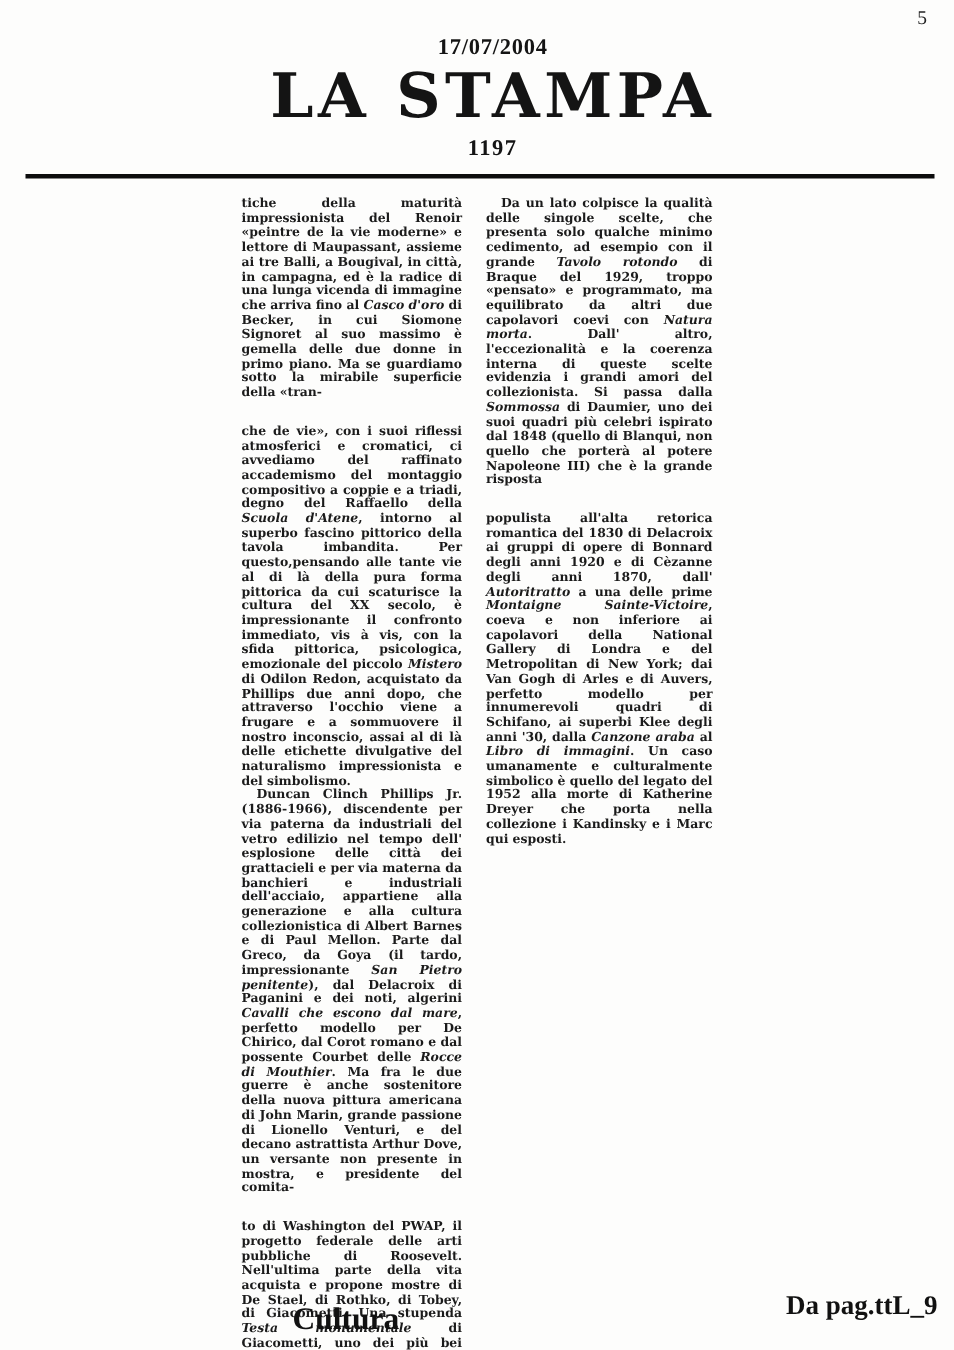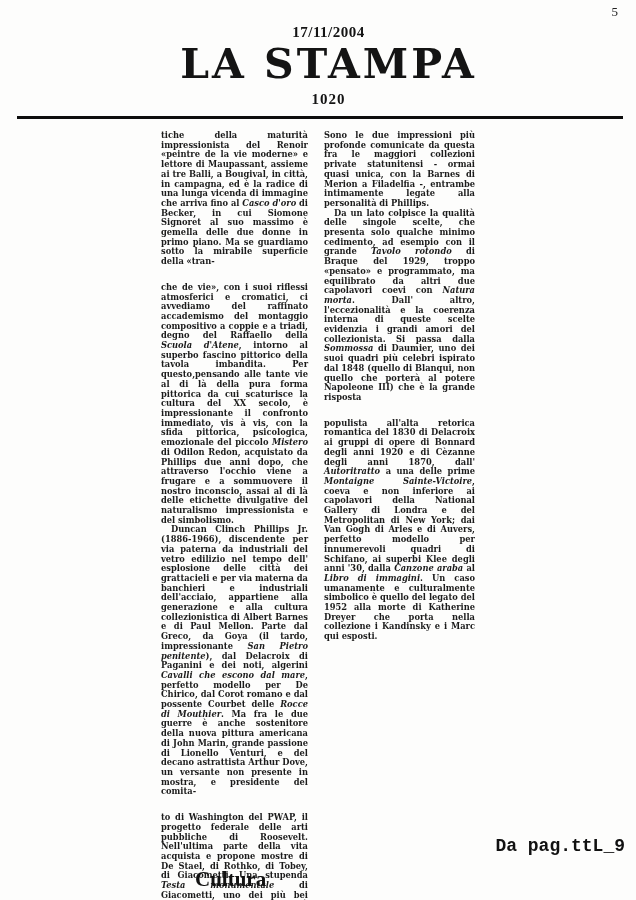--- a/index.html
+++ b/index.html
@@ -59,49 +59,48 @@
     color: #1b1b1b;
   }
   .col p.block.gap { margin-top: 16px; }
   .col p.block.indent { text-indent: 10px; }
   .footer-section {
     position: absolute; left: 195px; top: 867px;
     font-family: "Liberation Serif", serif;
     font-weight: bold; font-size: 21px; color: #111;
   }
   .footer-source {
-    position: absolute; right: 11px; top: 836px;
-    font-family: Liberation Mono, monospace;
+    position: absolute; right: 11px; top: 860px;
+    font-family: Liberation Serif, serif;
     font-weight: bold; font-size: 18px; color: #111;
   }
 </style>
 </head>
 <body>
 
 <div class="page">
 
   <div class="page-number">5</div>
 
   <div class="header">
-    <div class="date">17/11/2004</div>
+    <div class="date">17/07/2004</div>
     <div class="masthead">LA STAMPA</div>
-    <div class="edition">1020</div>
+    <div class="edition">1197</div>
   </div>
 
   <div class="header-rule"></div>
 
   <div class="columns">
     <div class="col col-left">
         <p class="block">tiche della maturità impressionista del Renoir «peintre de la vie moderne» e lettore di Maupassant, assieme ai tre Balli, a Bougival, in città, in campagna, ed è la radice di una lunga vicenda di immagine che arriva fino al <i>Casco d'oro</i> di Becker, in cui Siomone Signoret al suo massimo è gemella delle due donne in primo piano. Ma se guardiamo sotto la mirabile superficie della «tran-</p>
         <p class="block gap">che de vie», con i suoi riflessi atmosferici e cromatici, ci avvediamo del raffinato accademismo del montaggio compositivo a coppie e a triadi, degno del Raffaello della <i>Scuola d'Atene</i>, intorno al superbo fascino pittorico della tavola imbandita. Per questo,pensando alle tante vie al di là della pura forma pittorica da cui scaturisce la cultura del XX secolo, è impressionante il confronto immediato, vis à vis, con la sfida pittorica, psicologica, emozionale del piccolo <i>Mistero</i> di Odilon Redon, acquistato da Phillips due anni dopo, che attraverso l'occhio viene a frugare e a sommuovere il nostro inconscio, assai al di là delle etichette divulgative del naturalismo impressionista e del simbolismo.</p>
         <p class="block indent">Duncan Clinch Phillips Jr.(1886-1966), discendente per via paterna da industriali del vetro edilizio nel tempo dell' esplosione delle città dei grattacieli e per via materna da banchieri e industriali dell'acciaio, appartiene alla generazione e alla cultura collezionistica di Albert Barnes e di Paul Mellon. Parte dal Greco, da Goya (il tardo, impressionante <i>San Pietro penitente</i>), dal Delacroix di Paganini e dei noti, algerini <i>Cavalli che escono dal mare</i>, perfetto modello per De Chirico, dal Corot romano e dal possente Courbet delle <i>Rocce di Mouthier</i>. Ma fra le due guerre è anche sostenitore della nuova pittura americana di John Marin, grande passione di Lionello Venturi, e del decano astrattista Arthur Dove, un versante non presente in mostra, e presidente del comita-</p>
         <p class="block gap">to di Washington del PWAP, il progetto federale delle arti pubbliche di Roosevelt. Nell'ultima parte della vita acquista e propone mostre di De Stael, di Rothko, di Tobey, di Giacometti. Una stupenda <i>Testa monumentale</i> di Giacometti, uno dei più bei ritratti dei fratello Diego, è l'unica scultura in mostra; che si chiude con una magica, purissima <i>Natura morta</i> di Morandi 20x40 del 1955, acquistata un anno dopo ed evidentemente ritenuta degna del mirabile Chardin entrato nella collezione 34 anni prima.</p>
       </div>
     <div class="col col-right">
-        <p class="block">Sono le due impressioni più profonde comunicate da questa fra le maggiori collezioni private statunitensi - ormai quasi unica, con la Barnes di Merion a Filadelfia -, entrambe intimamente legate alla personalità di Phillips.</p>
         <p class="block indent">Da un lato colpisce la qualità delle singole scelte, che presenta solo qualche minimo cedimento, ad esempio con il grande <i>Tavolo rotondo</i> di Braque del 1929, troppo «pensato» e programmato, ma equilibrato da altri due capolavori coevi con <i>Natura morta</i>. Dall' altro, l'eccezionalità e la coerenza interna di queste scelte evidenzia i grandi amori del collezionista. Si passa dalla <i>Sommossa</i> di Daumier, uno dei suoi quadri più celebri ispirato dal 1848 (quello di Blanqui, non quello che porterà al potere Napoleone III) che è la grande risposta</p>
         <p class="block gap">populista all'alta retorica romantica del 1830 di Delacroix ai gruppi di opere di Bonnard degli anni 1920 e di Cèzanne degli anni 1870, dall' <i>Autoritratto</i> a una delle prime <i>Montaigne Sainte-Victoire</i>, coeva e non inferiore ai capolavori della National Gallery di Londra e del Metropolitan di New York; dai Van Gogh di Arles e di Auvers, perfetto modello per innumerevoli quadri di Schifano, ai superbi Klee degli anni '30, dalla <i>Canzone araba</i> al <i>Libro di immagini</i>. Un caso umanamente e culturalmente simbolico è quello del legato del 1952 alla morte di Katherine Dreyer che porta nella collezione i Kandinsky e i Marc qui esposti.</p>
       </div>
   </div>
 
   <div class="footer-section">Cultura</div>
 
   <div class="footer-source">Da pag.ttL_9</div>
 
 </div>

